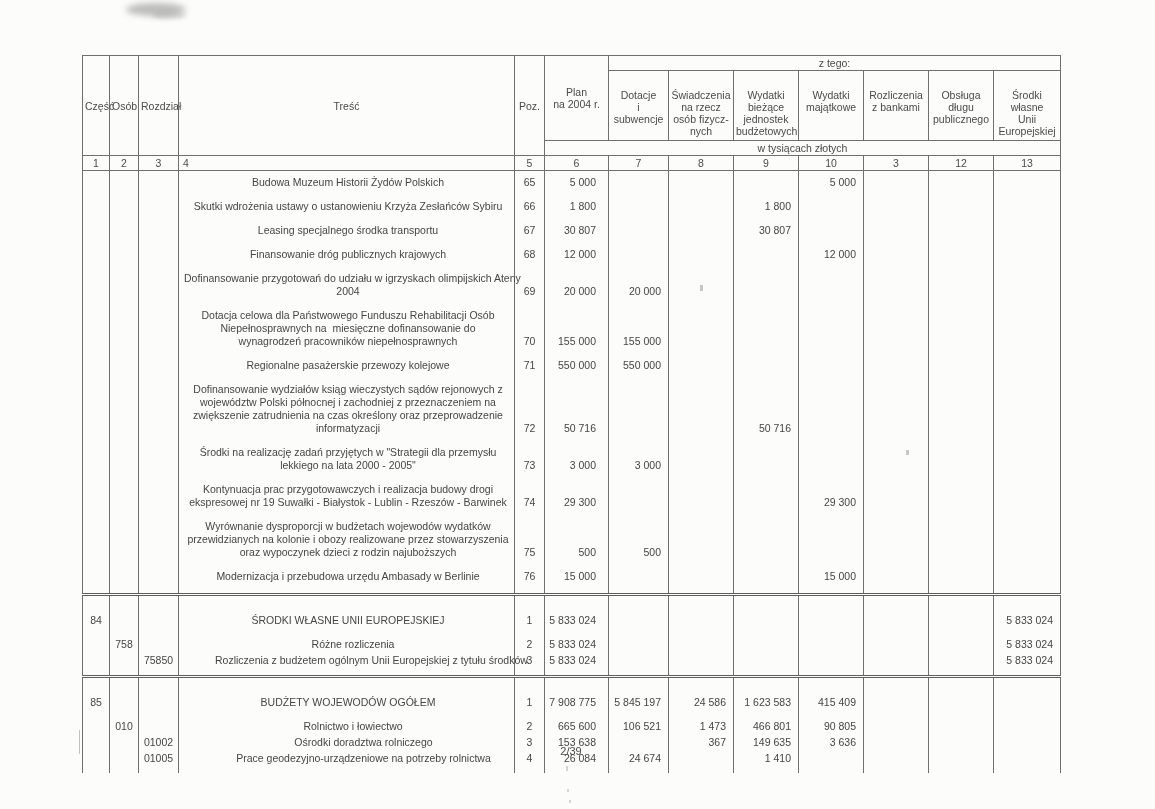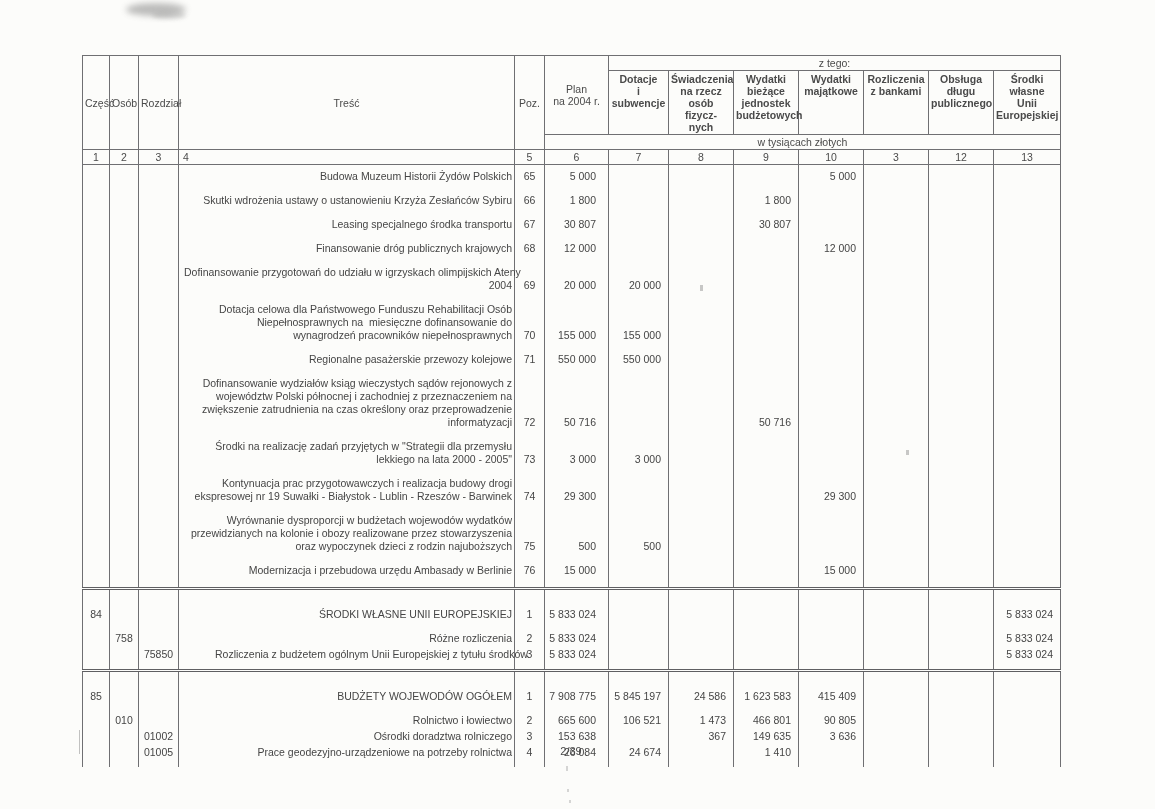--- a/index.html
+++ b/index.html
@@ -36,39 +36,39 @@
   .budget col.c10{width:65px}.budget col.c11{width:65px}.budget col.c12{width:65px}
   .budget col.c13{width:67px}
 
   thead th, thead td {
     border:1px solid #6f6f72;
     font-weight:normal; text-align:center; vertical-align:middle;
     white-space:pre-line; padding:1px 2px;
     font-size:10.5px; line-height:12px; color:#4a4a4a;
   }
   thead tr.r-ztego th { height:11px; }
-  thead tr.r-sub th { height:50px; vertical-align:top; padding-top:2px;font-weight:bold; }
+  thead tr.r-sub th { height:50px; vertical-align:top; padding-top:18px; }
   thead tr.r-unit td { height:11px; }
   thead tr.r-num td { height:12px; }
   thead tr.r-num td.num-left { text-align:left; padding-left:4px; }
 
   tbody td {
     border-left:1px solid #6f6f72; border-right:1px solid #6f6f72;
     vertical-align:bottom; padding:0 2px;
     white-space:pre;
   }
   tbody.sep tr:first-child td { border-top:3px double #5f5f62; }
   tbody tr.row-std td { padding-top:5px; padding-bottom:6px; }
   tbody tr.row-lead td { padding-top:18px; padding-bottom:10px; }
   tbody tr.row-sub td { padding-top:1px; padding-bottom:2px; }
   tbody.sep tr:last-child td { padding-bottom:8px; }
   tbody.first tr:last-child td { padding-bottom:10px; }
 
   td.col-czesc, td.col-dzial, td.col-rozdzial, td.col-poz { text-align:center; }
-  td.col-tresc { text-align:right; padding-left:5px; padding-right:2px;margin-top:7px; }
+  td.col-tresc { text-align:center; padding-left:5px; padding-right:2px;margin-top:7px; }
   td.col-tresc.ind-1 { padding-left:15px; }
   td.col-tresc.ind-2 { padding-left:36px; }
   td.col-plan { text-align:right; padding-right:12px; }
   td.col-dotacje, td.col-swiadczenia, td.col-wydatki_biezace, td.col-wydatki_majatkowe,
   td.col-rozliczenia, td.col-obsluga, td.col-srodki_wlasne { text-align:right; padding-right:7px; }
 
   .footer {
     position:absolute; left:481px; top:745px; width:180px;
     text-align:center; font-size:11px; color:#4a4a4a;
   }

